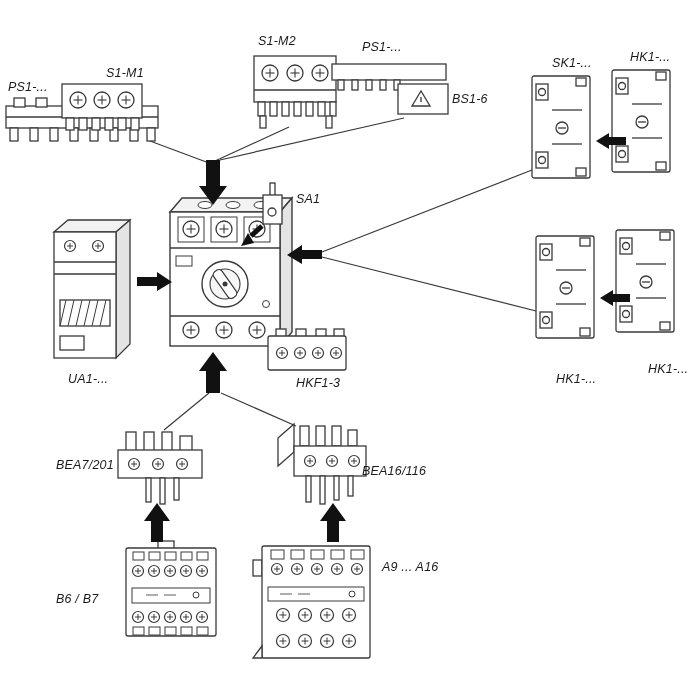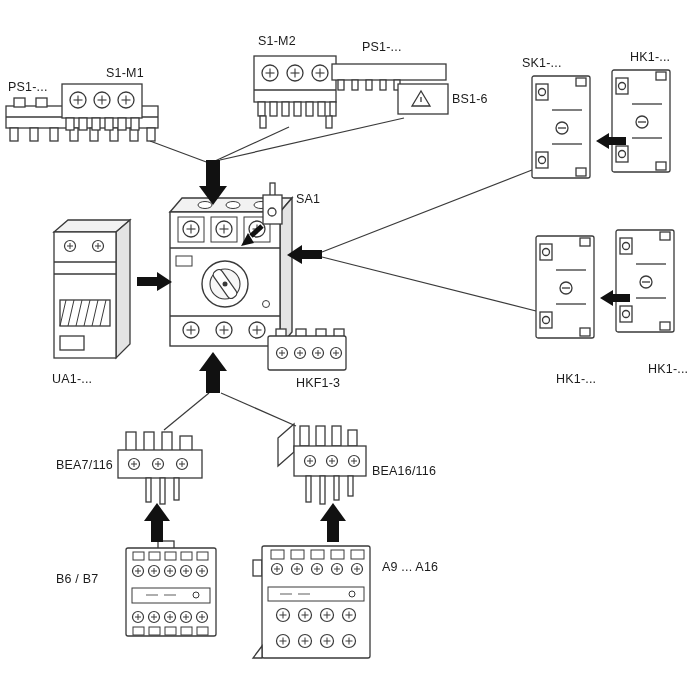--- a/index.html
+++ b/index.html
@@ -1,21 +1,21 @@
 <!DOCTYPE html>
 <html><head>
 <meta charset="utf-8">
 <style>
   html,body{margin:0;padding:0;background:#ffffff;}
   #stage{
     position:relative;width:700px;height:700px;background:#ffffff;overflow:hidden;
     font-family:"Liberation Sans",sans-serif;
   }
   .lbl{
-    position:absolute;font-size:12.5px;color:#1b1b1b;letter-spacing:.2px;white-space:nowrap;
+    position:absolute;font-size:12.5px;color:#1b1b1b;letter-spacing:.2px;white-space:nowrap;font-style:italic;
   }
   svg{position:absolute;left:0;top:0;}
 </style>
 </head>
 <body>
 
 <div id="stage">
 
 <svg width="700" height="700" viewBox="0 0 700 700">
   <defs>
@@ -301,25 +301,25 @@
     <rect x="613" y="294" width="17" height="8"></rect>
     <polygon points="613,290 613,306 600,298"></polygon>
   </g>
 </svg>
 
 <div class="lbl" style="left:8px;top:80px">PS1-...</div>
 <div class="lbl" style="left:106px;top:66px">S1-M1</div>
 <div class="lbl" style="left:258px;top:34px">S1-M2</div>
 <div class="lbl" style="left:362px;top:40px">PS1-...</div>
 <div class="lbl" style="left:452px;top:92px">BS1-6</div>
-<div class="lbl" style="left:522px;top:56px">SK1-...</div>
+<div class="lbl" style="left:552px;top:56px">SK1-...</div>
 <div class="lbl" style="left:630px;top:50px">HK1-...</div>
 <div class="lbl" style="left:296px;top:192px">SA1</div>
-<div class="lbl" style="left:52px;top:372px">UA1-...</div>
+<div class="lbl" style="left:68px;top:372px">UA1-...</div>
 <div class="lbl" style="left:296px;top:376px">HKF1-3</div>
 <div class="lbl" style="left:556px;top:372px">HK1-...</div>
 <div class="lbl" style="left:648px;top:362px">HK1-...</div>
-<div class="lbl" style="left:56px;top:458px">BEA7/116</div>
-<div class="lbl" style="left:372px;top:464px">BEA16/116</div>
-<div class="lbl" style="left:56px;top:572px">B6 / B7</div>
+<div class="lbl" style="left:56px;top:458px">BEA7/201</div>
+<div class="lbl" style="left:362px;top:464px">BEA16/116</div>
+<div class="lbl" style="left:56px;top:592px">B6 / B7</div>
 <div class="lbl" style="left:382px;top:560px">A9 ... A16</div>
 
 </div>
 
 </body></html>

